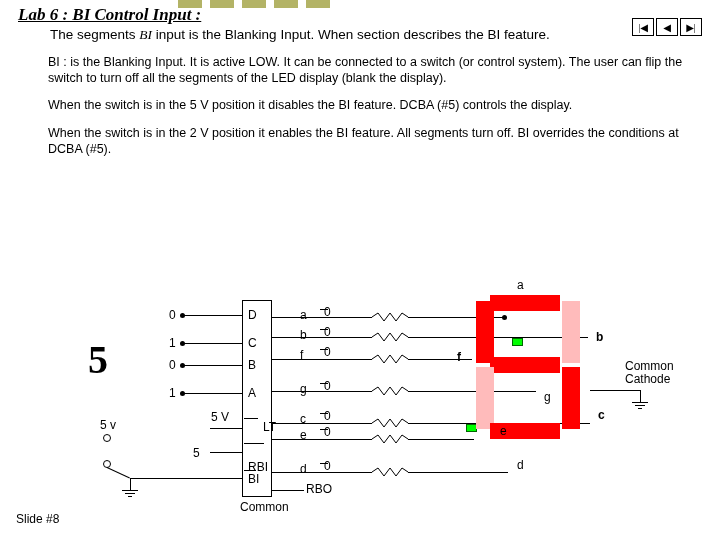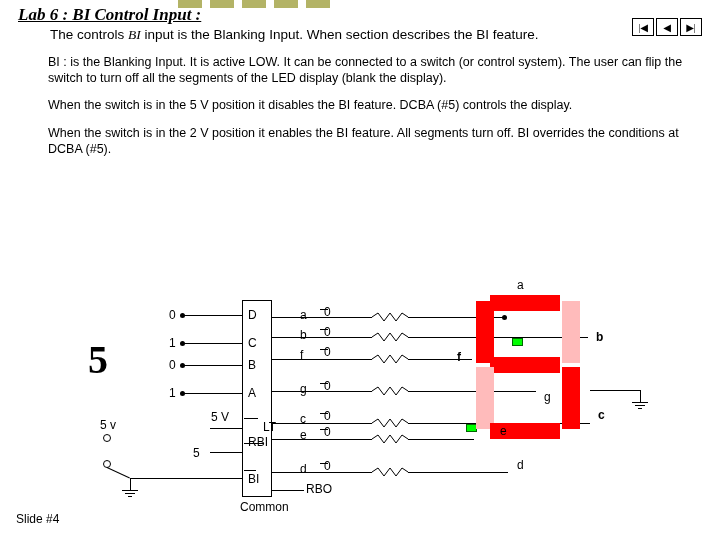--- a/index.html
+++ b/index.html
@@ -101,21 +101,21 @@
 </div>
 
 <div class="nav-icons">
   <div class="icon">|◀</div>
   <div class="icon">◀</div>
   <div class="icon">▶|</div>
 </div>
 
 <div class="title">Lab 6 : BI Control Input :</div>
 <div class="subtitle">
-  <span>The controls </span><span class="bi">BI</span><span> input is the Blanking Input. When section describes the BI feature.</span>
+  <span>The segments </span><span class="bi">BI</span><span> input is the Blanking Input. When section describes the BI feature.</span>
 </div>
 
 <div class="body-text">
   <span style="font-weight:bold"></span>
   <span>BI : is the Blanking Input. It is active LOW. It can be connected to a switch (or control system). The user can flip the switch to turn off all the segments of the LED display (blank the display).</span>
 </div>
 <div class="body-text">When the switch is in the 5 V position it disables the BI feature. DCBA (#5) controls the display.</div>
 <div class="body-text">When the switch is in the 2 V position it enables the BI feature. All segments turn off. BI overrides the conditions at DCBA (#5).</div>
 
 <div class="diagram">
@@ -142,21 +142,21 @@
   <div class="lbl" style="left:248px;top:126px">A</div>
 
   <div style="left:242px;top:40px;width:28px;height:195px;border:1px solid #000"></div>
   <div class="lbl" style="left:240px;top:240px">Common</div>
 
   <div class="lbl" style="left:211px;top:150px">5 V</div>
   <div class="line" style="left:210px;top:168px;width:32px"></div>
   <div class="lbl" style="left:263px;top:160px">LT</div>
   <div class="line" style="left:244px;top:158px;width:14px"></div>
   <div class="line" style="left:210px;top:192px;width:32px"></div>
-  <div class="lbl" style="left:248px;top:175px">RBI</div>
+  <div class="lbl" style="left:248px;top:200px">RBI</div>
   <div class="line" style="left:244px;top:183px;width:20px"></div>
   <div class="lbl" style="left:193px;top:186px">5</div>
   <div class="line" style="left:130px;top:218px;width:112px"></div>
   <div class="lbl" style="left:248px;top:212px">BI</div>
   <div class="line" style="left:244px;top:210px;width:12px"></div>
 
   <div class="lbl" style="left:100px;top:158px">5 v</div>
   <div style="left:103px;top:174px;width:6px;height:6px;border:1px solid #000;border-radius:50%"></div>
   <div style="left:103px;top:200px;width:6px;height:6px;border:1px solid #000;border-radius:50%"></div>
   <div style="left:107px;top:207px;width:25px;height:1px;background:#000;transform:rotate(25deg);transform-origin:left"></div>
@@ -236,20 +236,21 @@
     <div class="seg" style="left:14px;top:128px;width:70px;height:16px"></div>
   </div>
   <div class="lbl" style="left:517px;top:18px">a</div>
   <div class="lbl" style="left:596px;top:70px;font-weight:bold">b</div>
   <div class="lbl" style="left:598px;top:148px;font-weight:bold">c</div>
   <div class="lbl" style="left:517px;top:198px">d</div>
   <div class="lbl" style="left:500px;top:164px">e</div>
   <div class="lbl" style="left:457px;top:90px;font-weight:bold">f</div>
   <div class="lbl" style="left:544px;top:130px">g</div>
 
+  <div class="lbl" style="left:625px;top:100px;width:60px;line-height:1.1">Common Cathode</div>
   <div class="line" style="left:590px;top:130px;width:50px"></div>
   <div class="vline" style="left:640px;top:130px;height:12px"></div>
   <div style="left:632px;top:142px;width:16px;height:1px;background:#000"></div>
   <div style="left:635px;top:145px;width:10px;height:1px;background:#000"></div>
   <div style="left:638px;top:148px;width:4px;height:1px;background:#000"></div>
 </div>
 
-<div class="slide">Slide #4</div>
+<div class="slide">Slide #8</div>
 
 </body></html>

